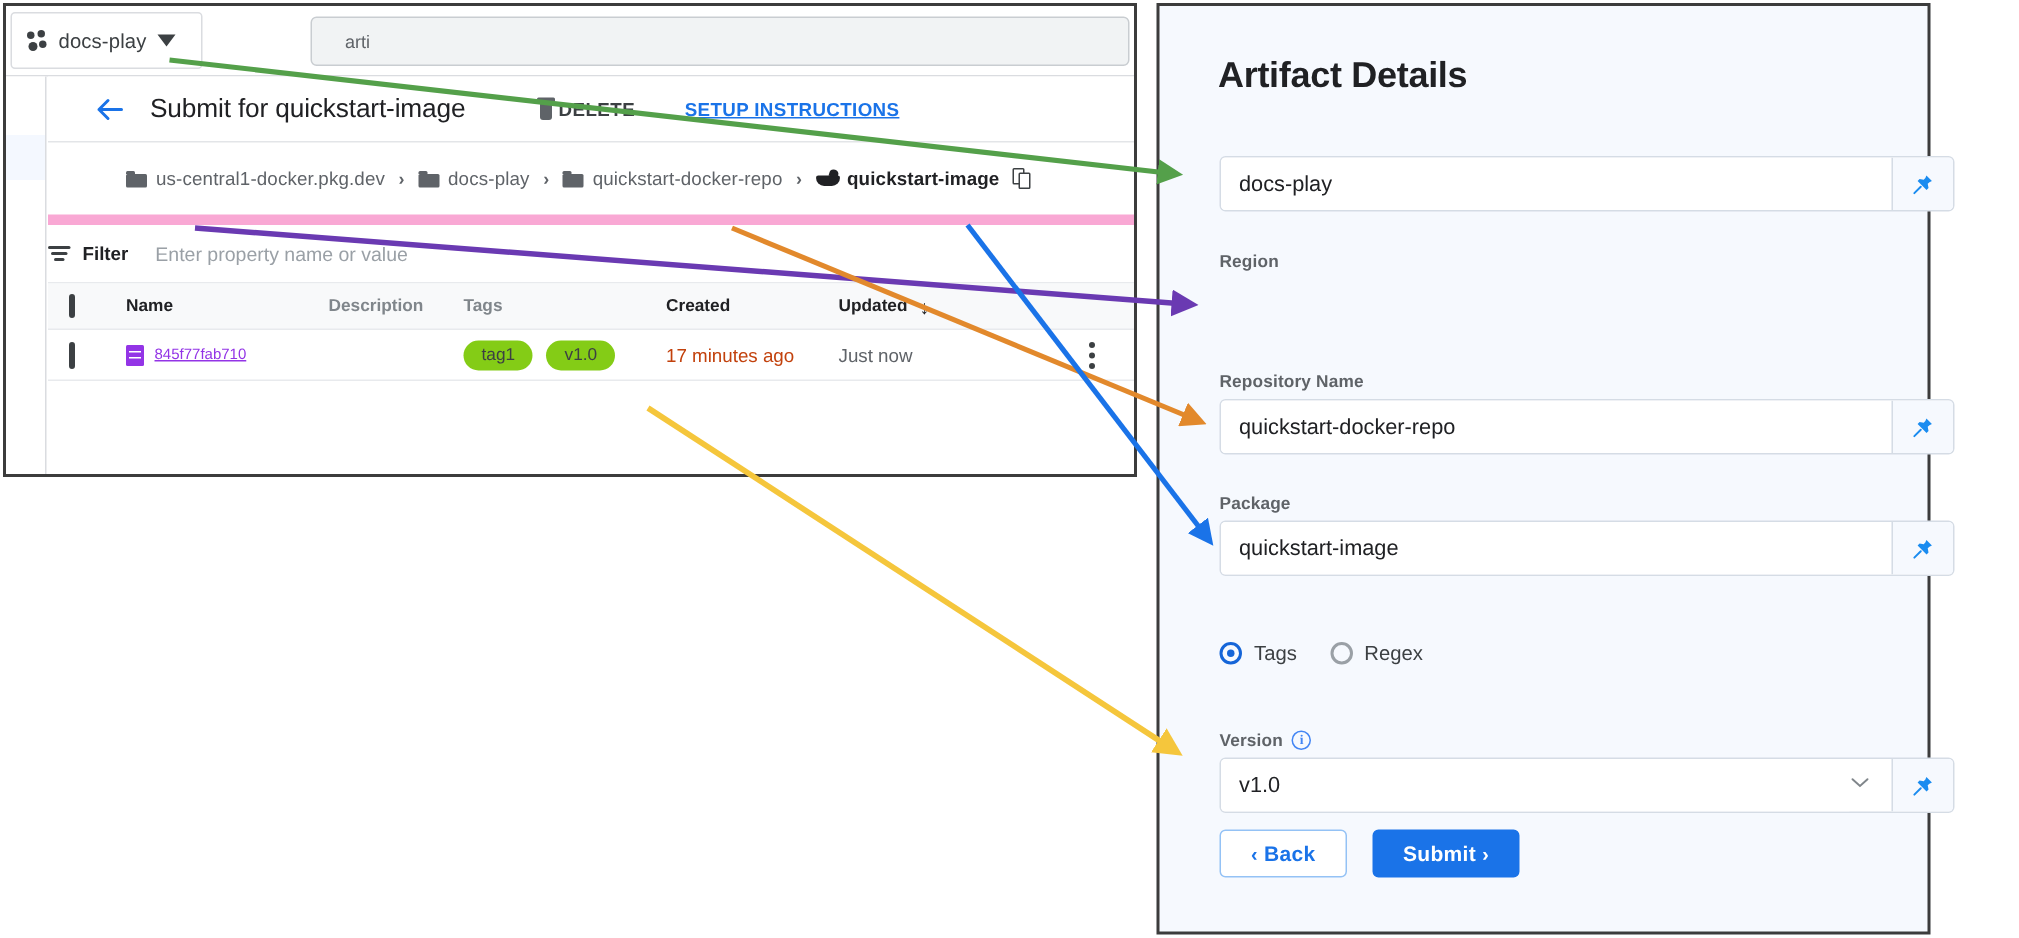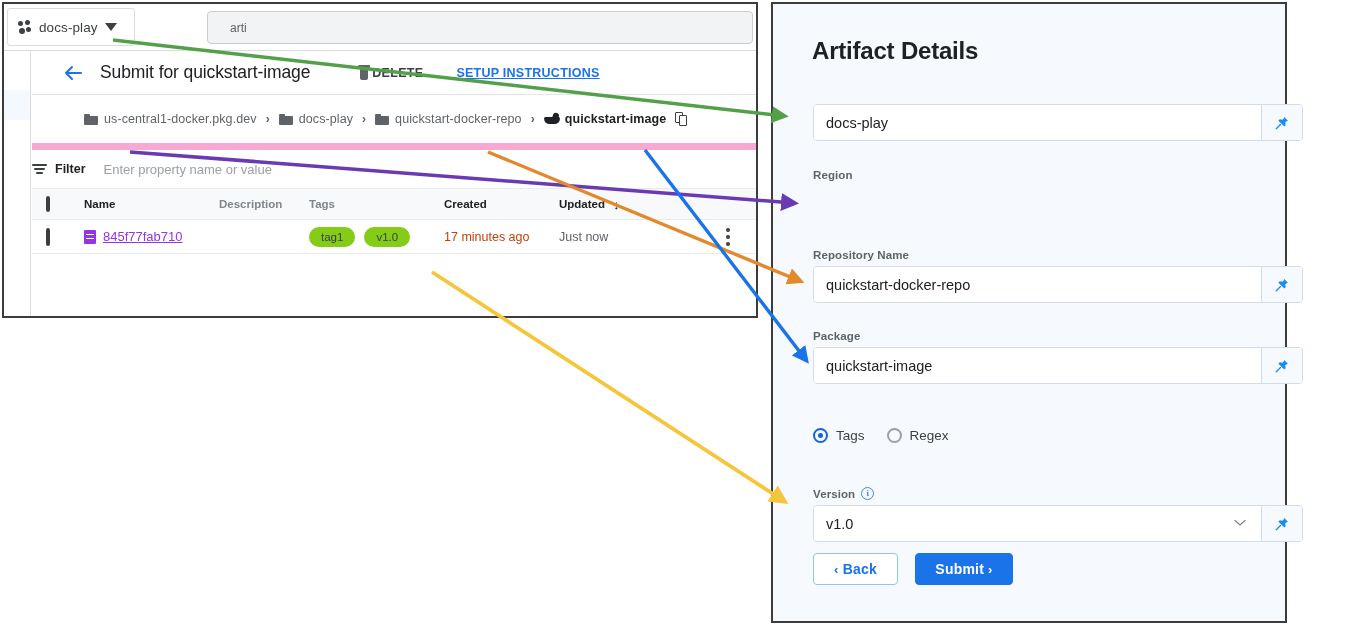--- a/index.html
+++ b/index.html
@@ -264,21 +264,21 @@
     margin-right: 7px;
     position: relative;
     flex: 0 0 auto;
   }
   .digest-ico::before, .digest-ico::after {
     content:''; position:absolute; left:2px; height:1.5px; background:#fff; width:8px;
   }
   .digest-ico::before { top:4px; }
   .digest-ico::after  { top:8px; }
   .digest-text {
-    font-size: 13px;
+    font-size: 10px;
     color: #9334e6;
     text-decoration: underline;
     white-space: nowrap;
   }
   .tag-chip {
     background: #84cc16;
     border-radius: 11px;
     padding: 4px 12px;
     font-size: 11.5px;
     color: #3c4043;

